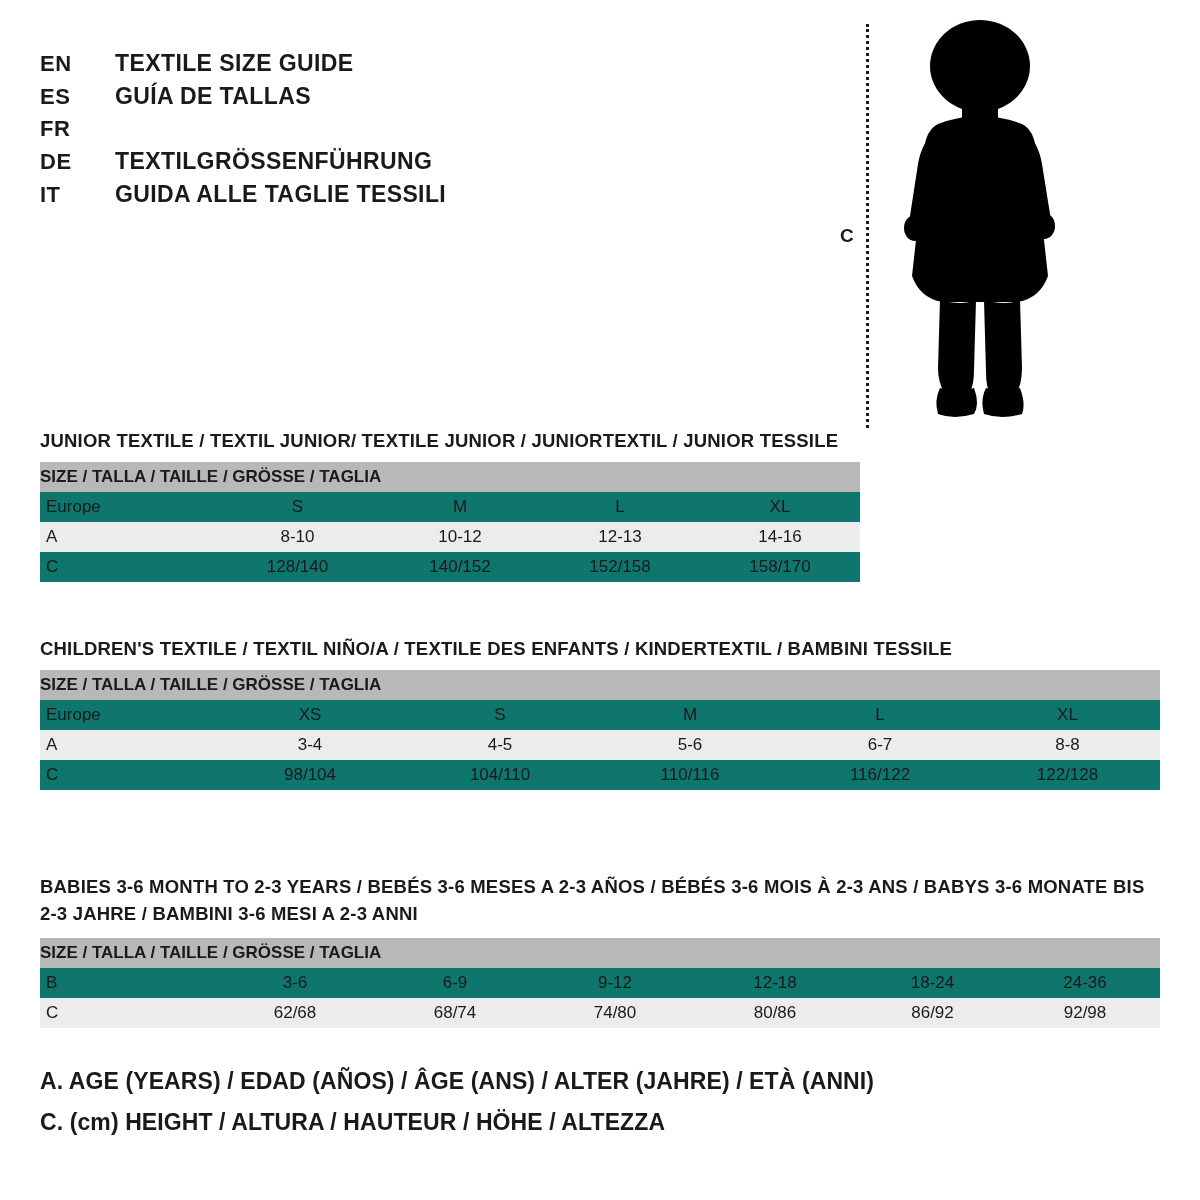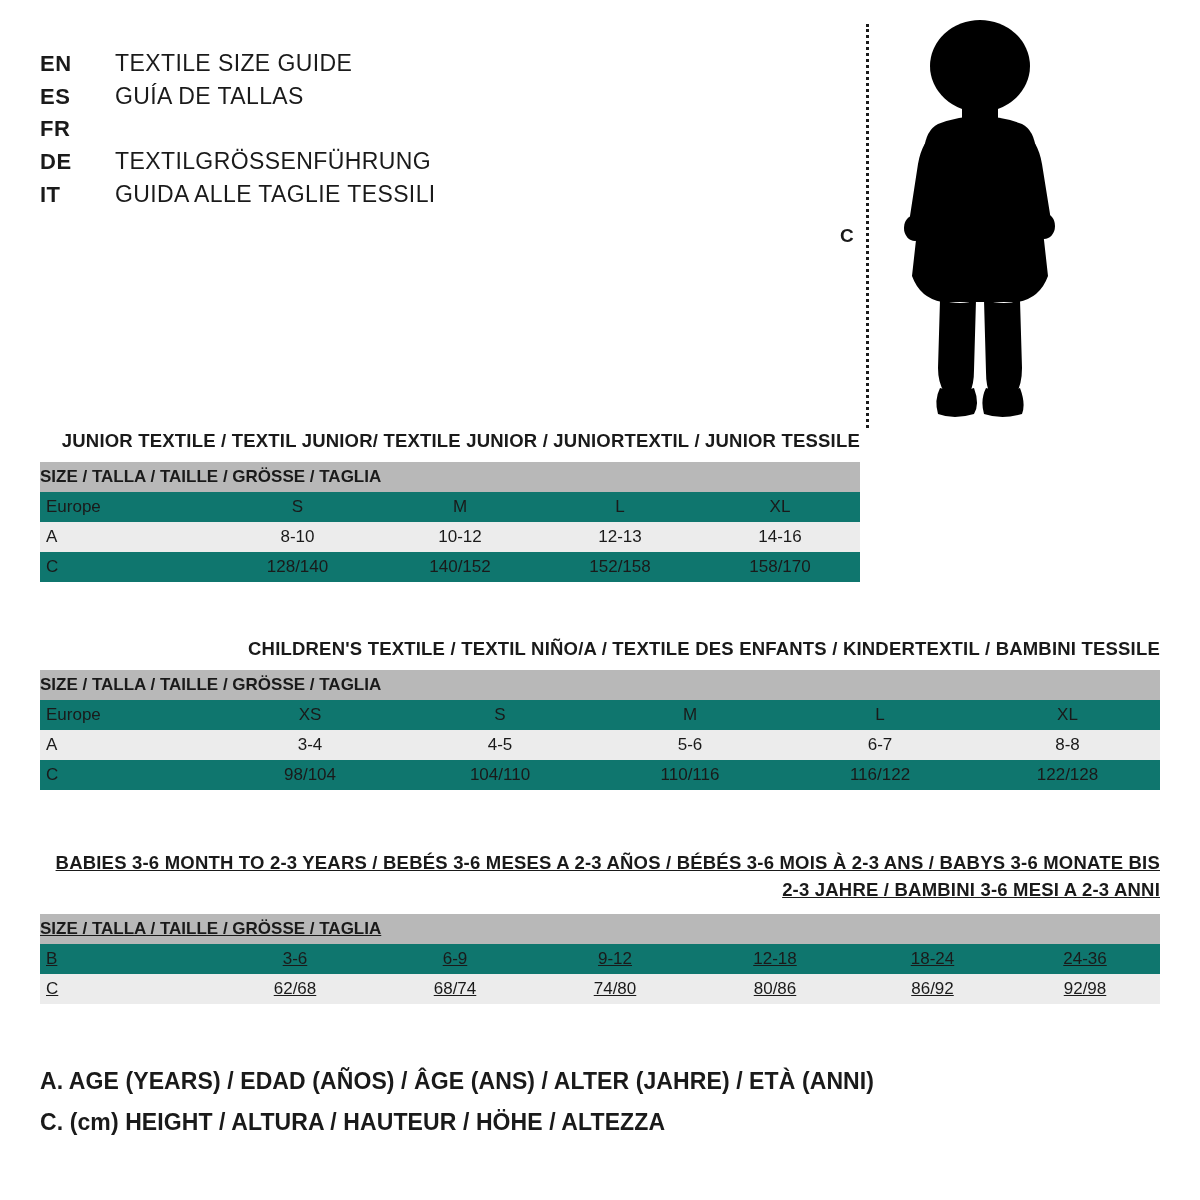--- a/index.html
+++ b/index.html
@@ -34,21 +34,21 @@
   }
   .lang-code {
     width: 75px;
     font-size: 22px;
     font-weight: 700;
     letter-spacing: 0.5px;
     color: #1a1a1a;
   }
   .lang-title {
     font-size: 23px;
-    font-weight: 400;
+    font-weight: 700;
     letter-spacing: 0.4px;
     text-transform: uppercase;
     color: #1a1a1a;
   }
 
   
   .figure-area {
     position: absolute;
     right: 60px;
     top: 10px;
@@ -79,21 +79,20 @@
 
   
   .section { position: absolute; }
   .section-title {
     font-size: 18.5px;
     font-weight: 700;
     letter-spacing: 0.2px;
     color: #1a1a1a;
     margin-bottom: 10px;
     white-space: nowrap;
-    text-align: right;
   }
   .section-title.two-line { white-space: normal; line-height: 1.45; }
 
   table.size-table {
     border-collapse: collapse;
     table-layout: fixed;
   }
   table.size-table td {
     font-size: 17px;
     color: #1a1a1a;
@@ -264,21 +263,21 @@
           <td class="cell-val">98/104</td>
           <td class="cell-val">104/110</td>
           <td class="cell-val">110/116</td>
           <td class="cell-val">116/122</td>
           <td class="cell-val">122/128</td>
         </tr>
       </tbody>
     </table>
   </div>
 
-  <div class="section" style="left:40px; top:850px; width:1120px;text-decoration:underline;">
+  <div class="section" style="left:40px; top:874px; width:1120px;">
     <div class="section-title two-line">BABIES 3-6 MONTH TO 2-3 YEARS / BEBÉS 3-6 MESES A 2-3 AÑOS / BÉBÉS 3-6 MOIS À 2-3 ANS / BABYS 3-6 MONATE BIS 2-3 JAHRE / BAMBINI 3-6 MESI A 2-3 ANNI</div>
     <table class="size-table" style="width:1120px; margin-top:4px;">
       <colgroup>
         <col style="width:175px">
           <col style="width:160px">
           <col style="width:160px">
           <col style="width:160px">
           <col style="width:160px">
           <col style="width:155px">
           <col style="width:150px">

